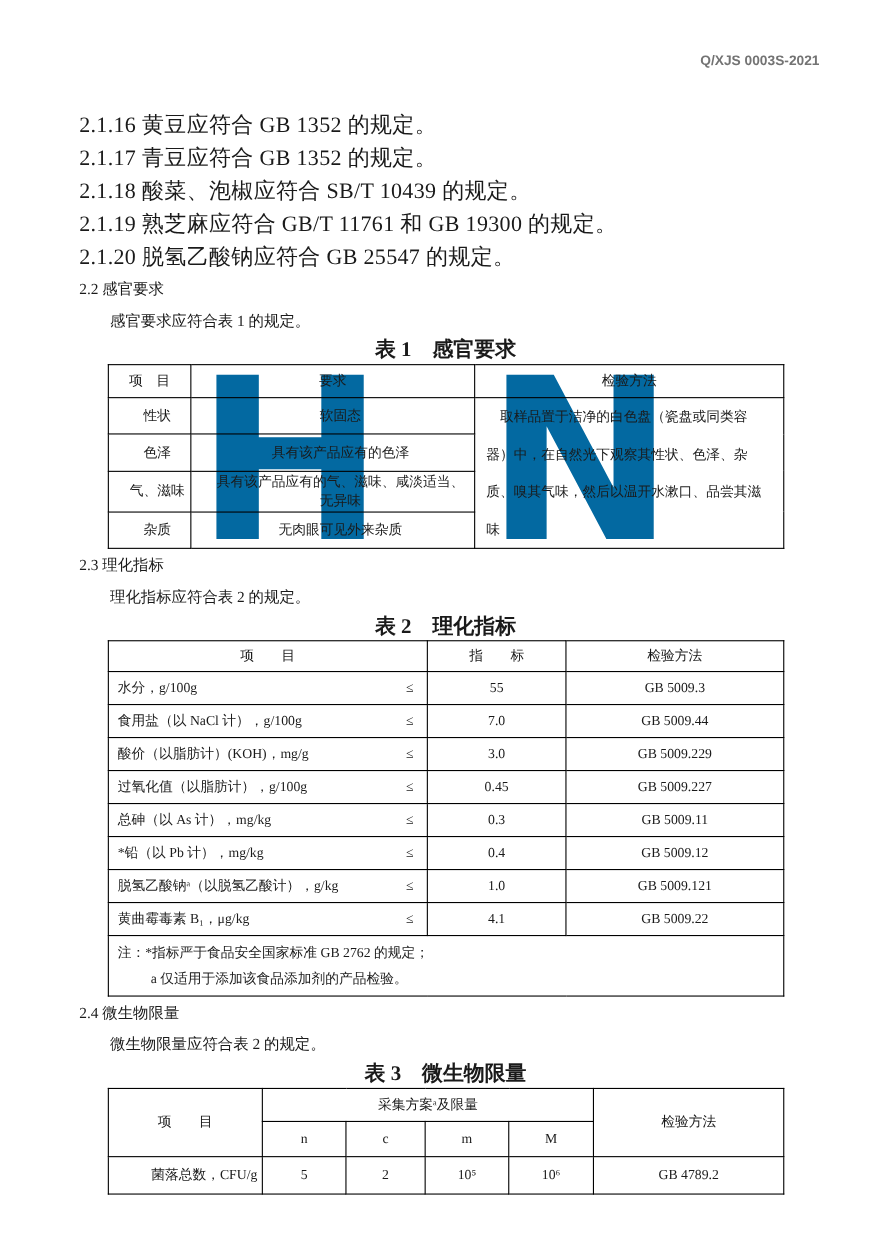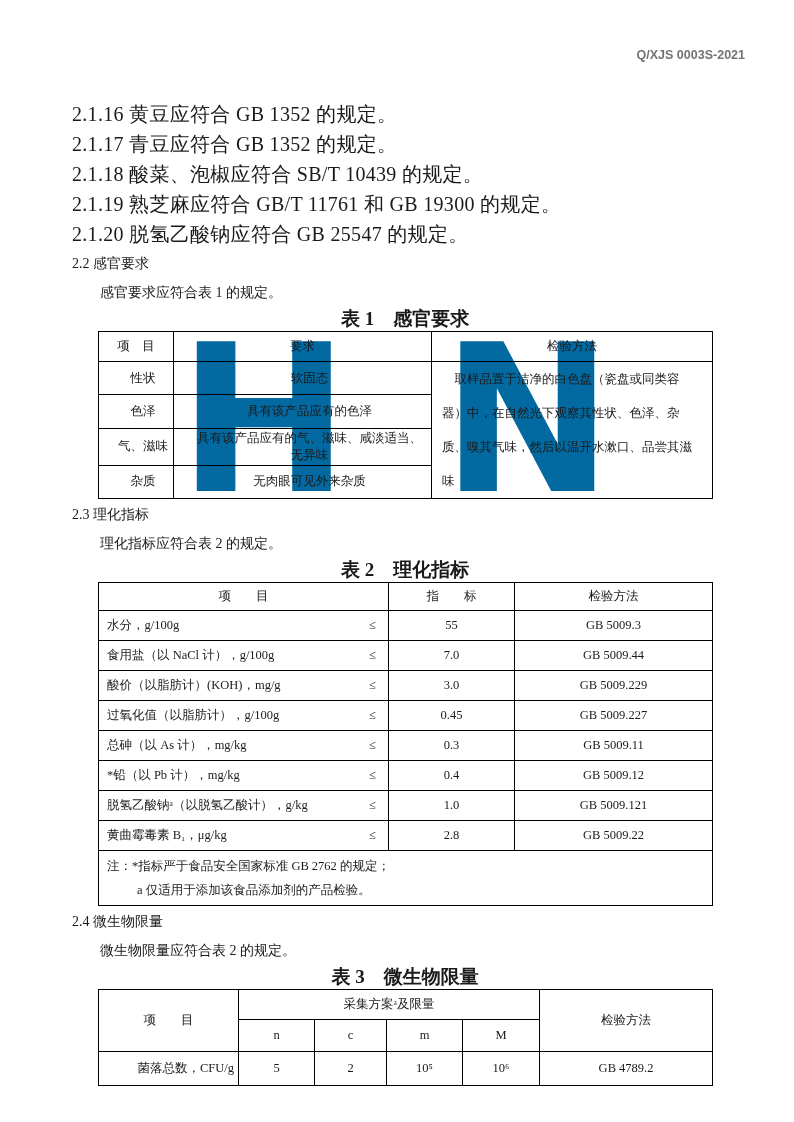--- a/index.html
+++ b/index.html
@@ -271,21 +271,21 @@
         <td>1.0</td>
         <td>GB 5009.121</td>
       </tr>
       <tr>
         <td class="item-cell">
           <span class="row-flex">
                 <span>黄曲霉毒素 B₁，μg/kg</span>
                 <span>≤</span>
               </span>
         </td>
-        <td>2.8</td>
+        <td>4.1</td>
         <td>GB 5009.22</td>
       </tr>
       <tr>
         <td class="note-cell" colspan="3">
           <div class="note-line1">注：*指标严于食品安全国家标准 GB 2762 的规定；</div>
           <div class="note-line2">a 仅适用于添加该食品添加剂的产品检验。</div>
         </td>
       </tr>
     </tbody>
       </table>

